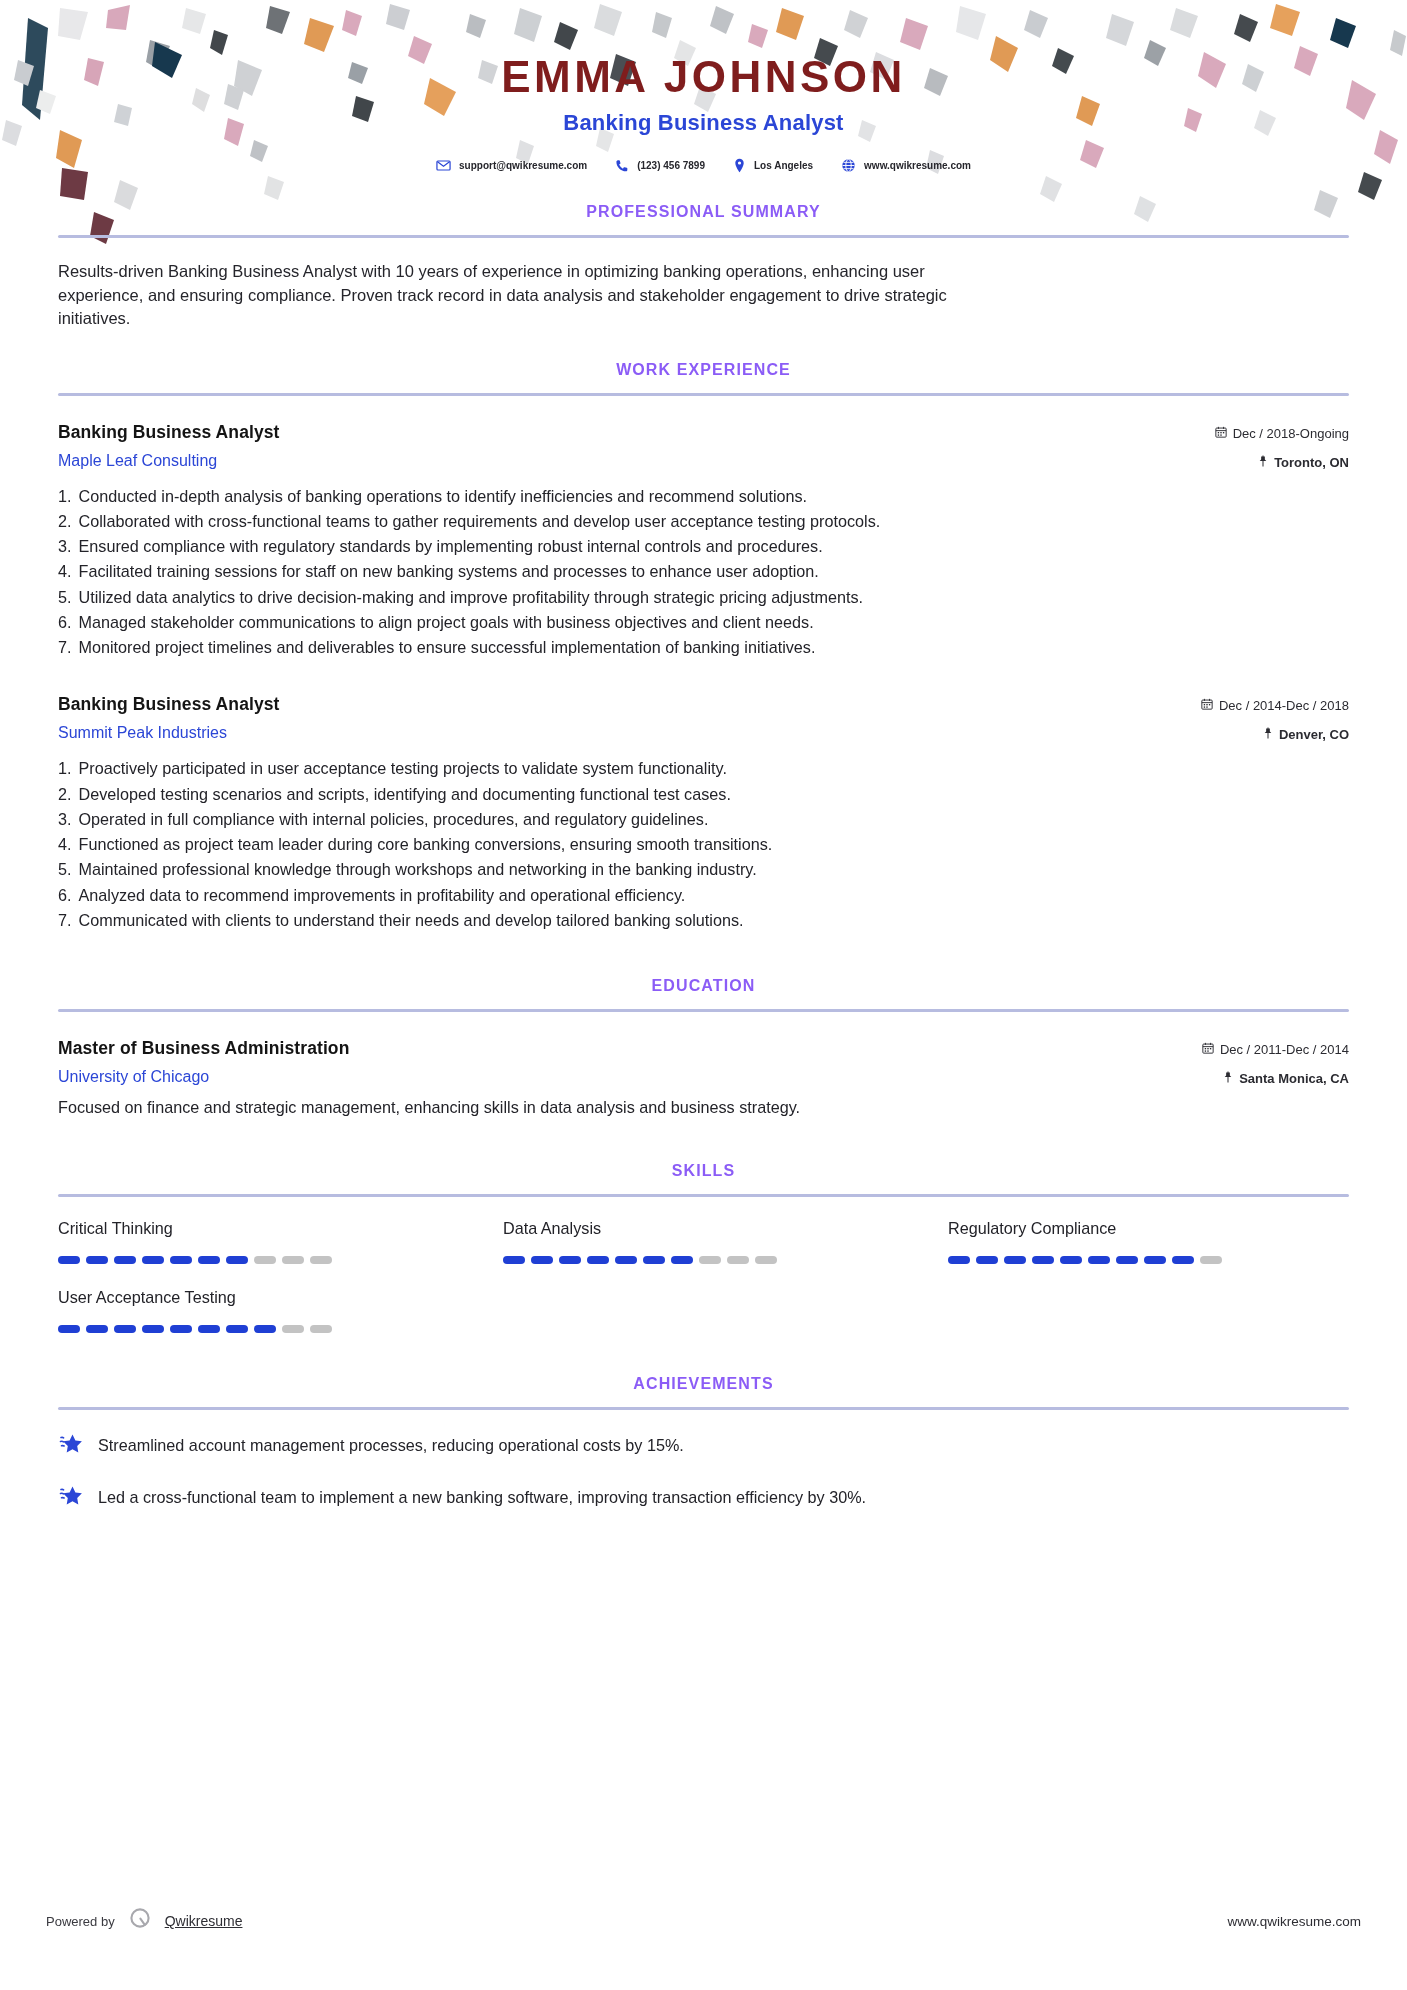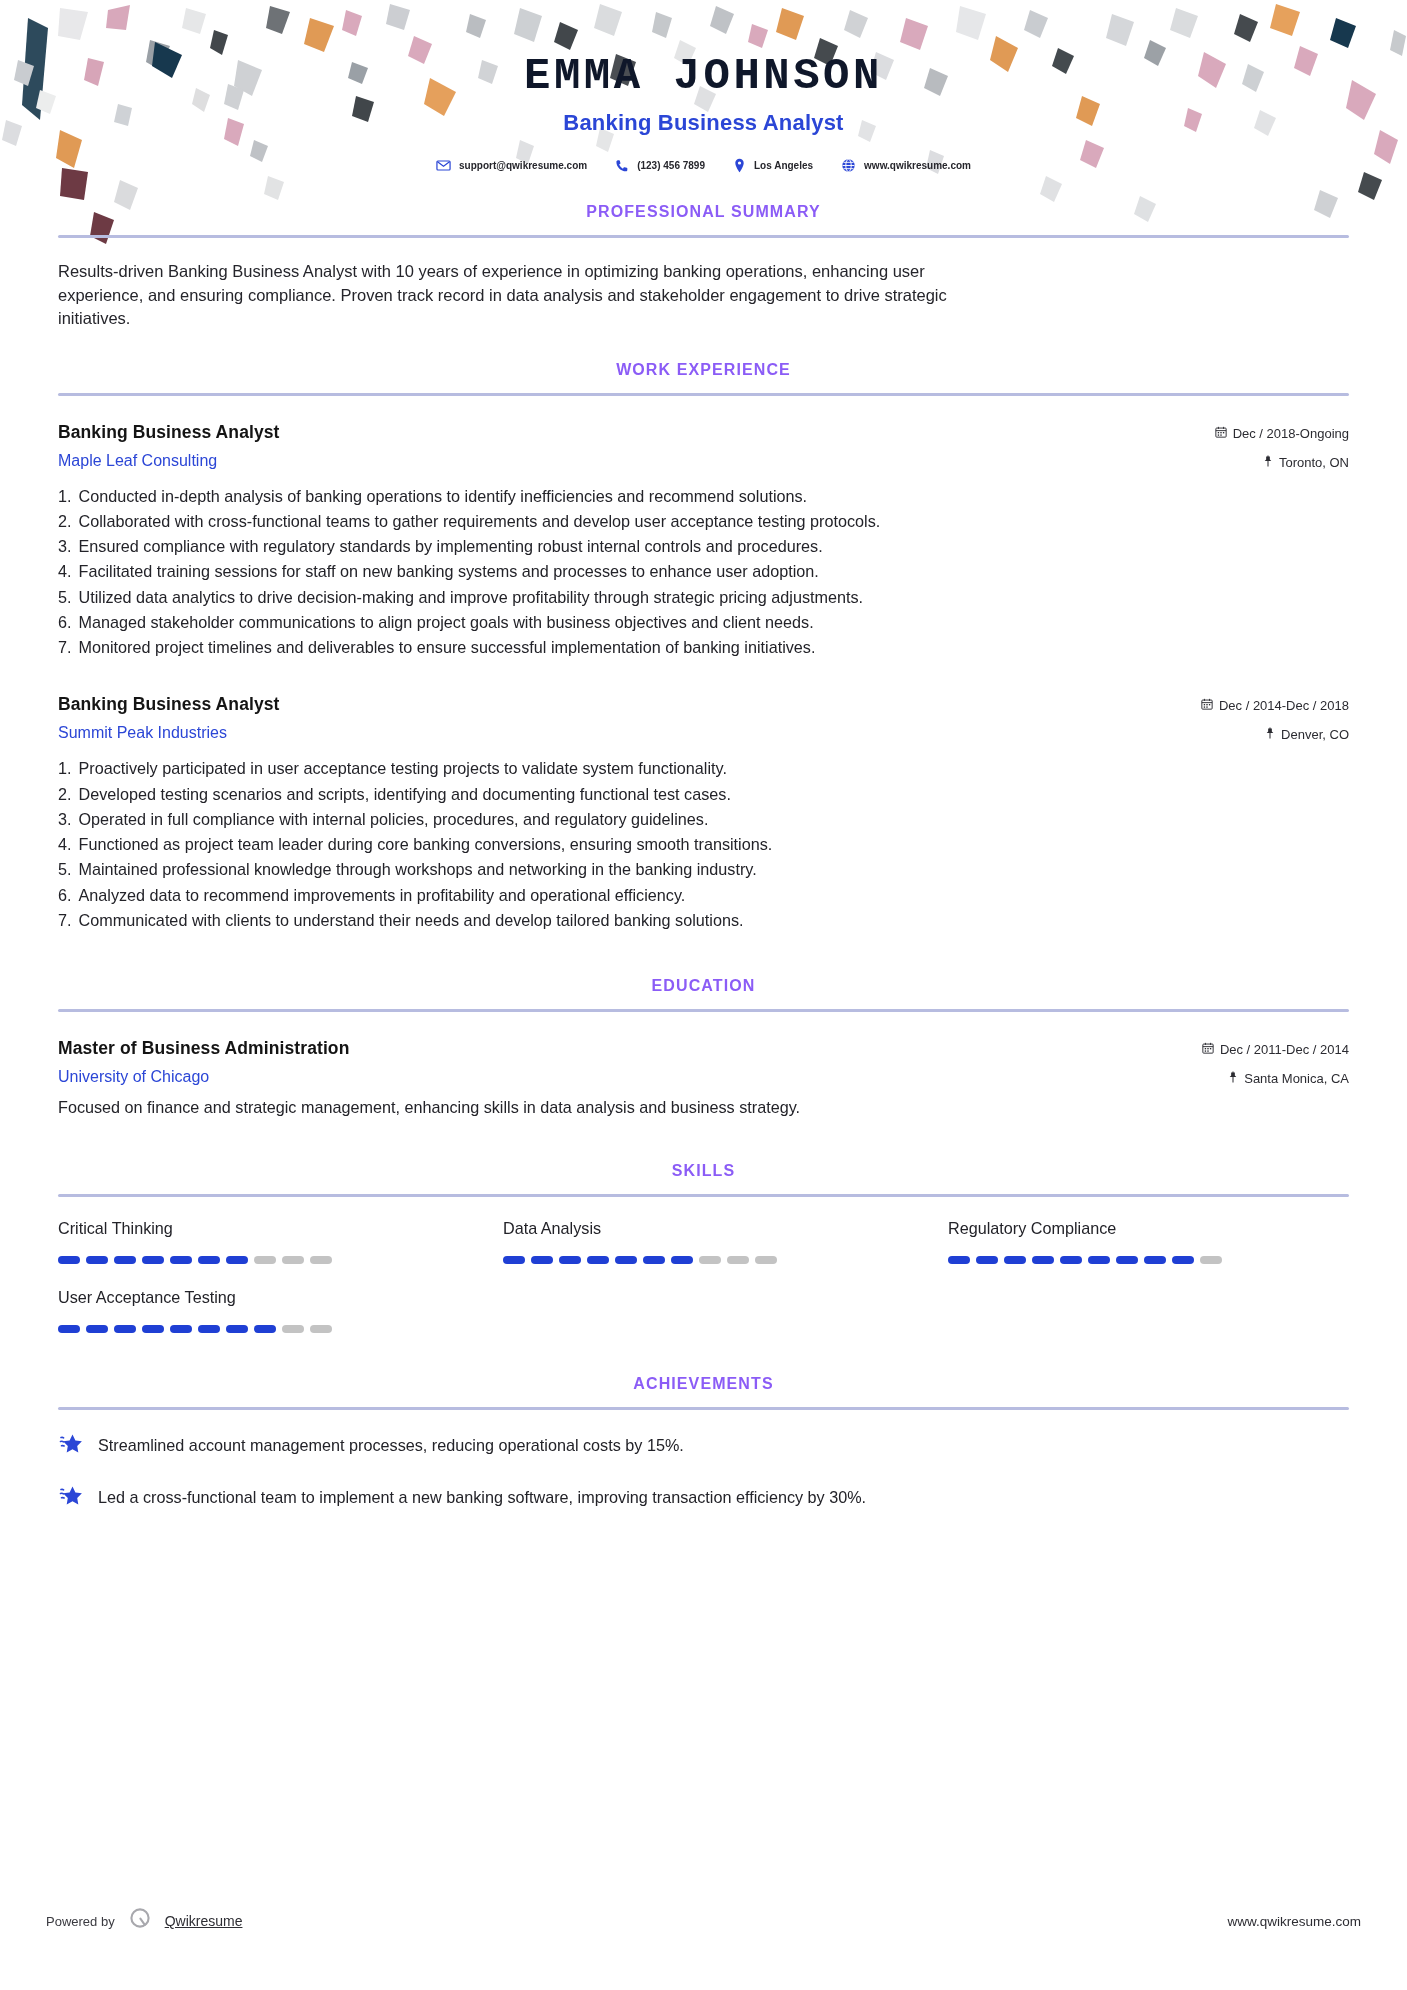--- a/index.html
+++ b/index.html
@@ -27,23 +27,22 @@
     position: relative;
     z-index: 2;
     padding-top: 52px;
     text-align: center;
   }
 
   .full-name {
     font-size: 44px;
     font-weight: bold;
     letter-spacing: 3.5px;
-    color: #0f172a;
+    color: #7f1d1d;
     line-height: 1.12;
-    font-family: Liberation Mono, monospace;
   }
 
   .job-title {
     margin-top: 9px;
     font-size: 22px;
     font-weight: bold;
     color: #2b46d6;
     letter-spacing: .2px;
   }
 
@@ -122,21 +121,21 @@
   }
   .meta-line {
     display: flex;
     align-items: center;
     justify-content: flex-end;
     gap: 6px;
     font-size: 13px;
     color: #2b2b31;
     white-space: nowrap;
   }
-  .meta-line + .meta-line { margin-top: 14px; }
+  .meta-line + .meta-line { margin-top: 14px; font-weight: bold; }
 
   .bullets {
     margin-top: 14px;
     list-style: none;
   }
   .bullets li {
     font-size: 16.2px;
     line-height: 1.56;
     color: #232329;
     display: flex;

